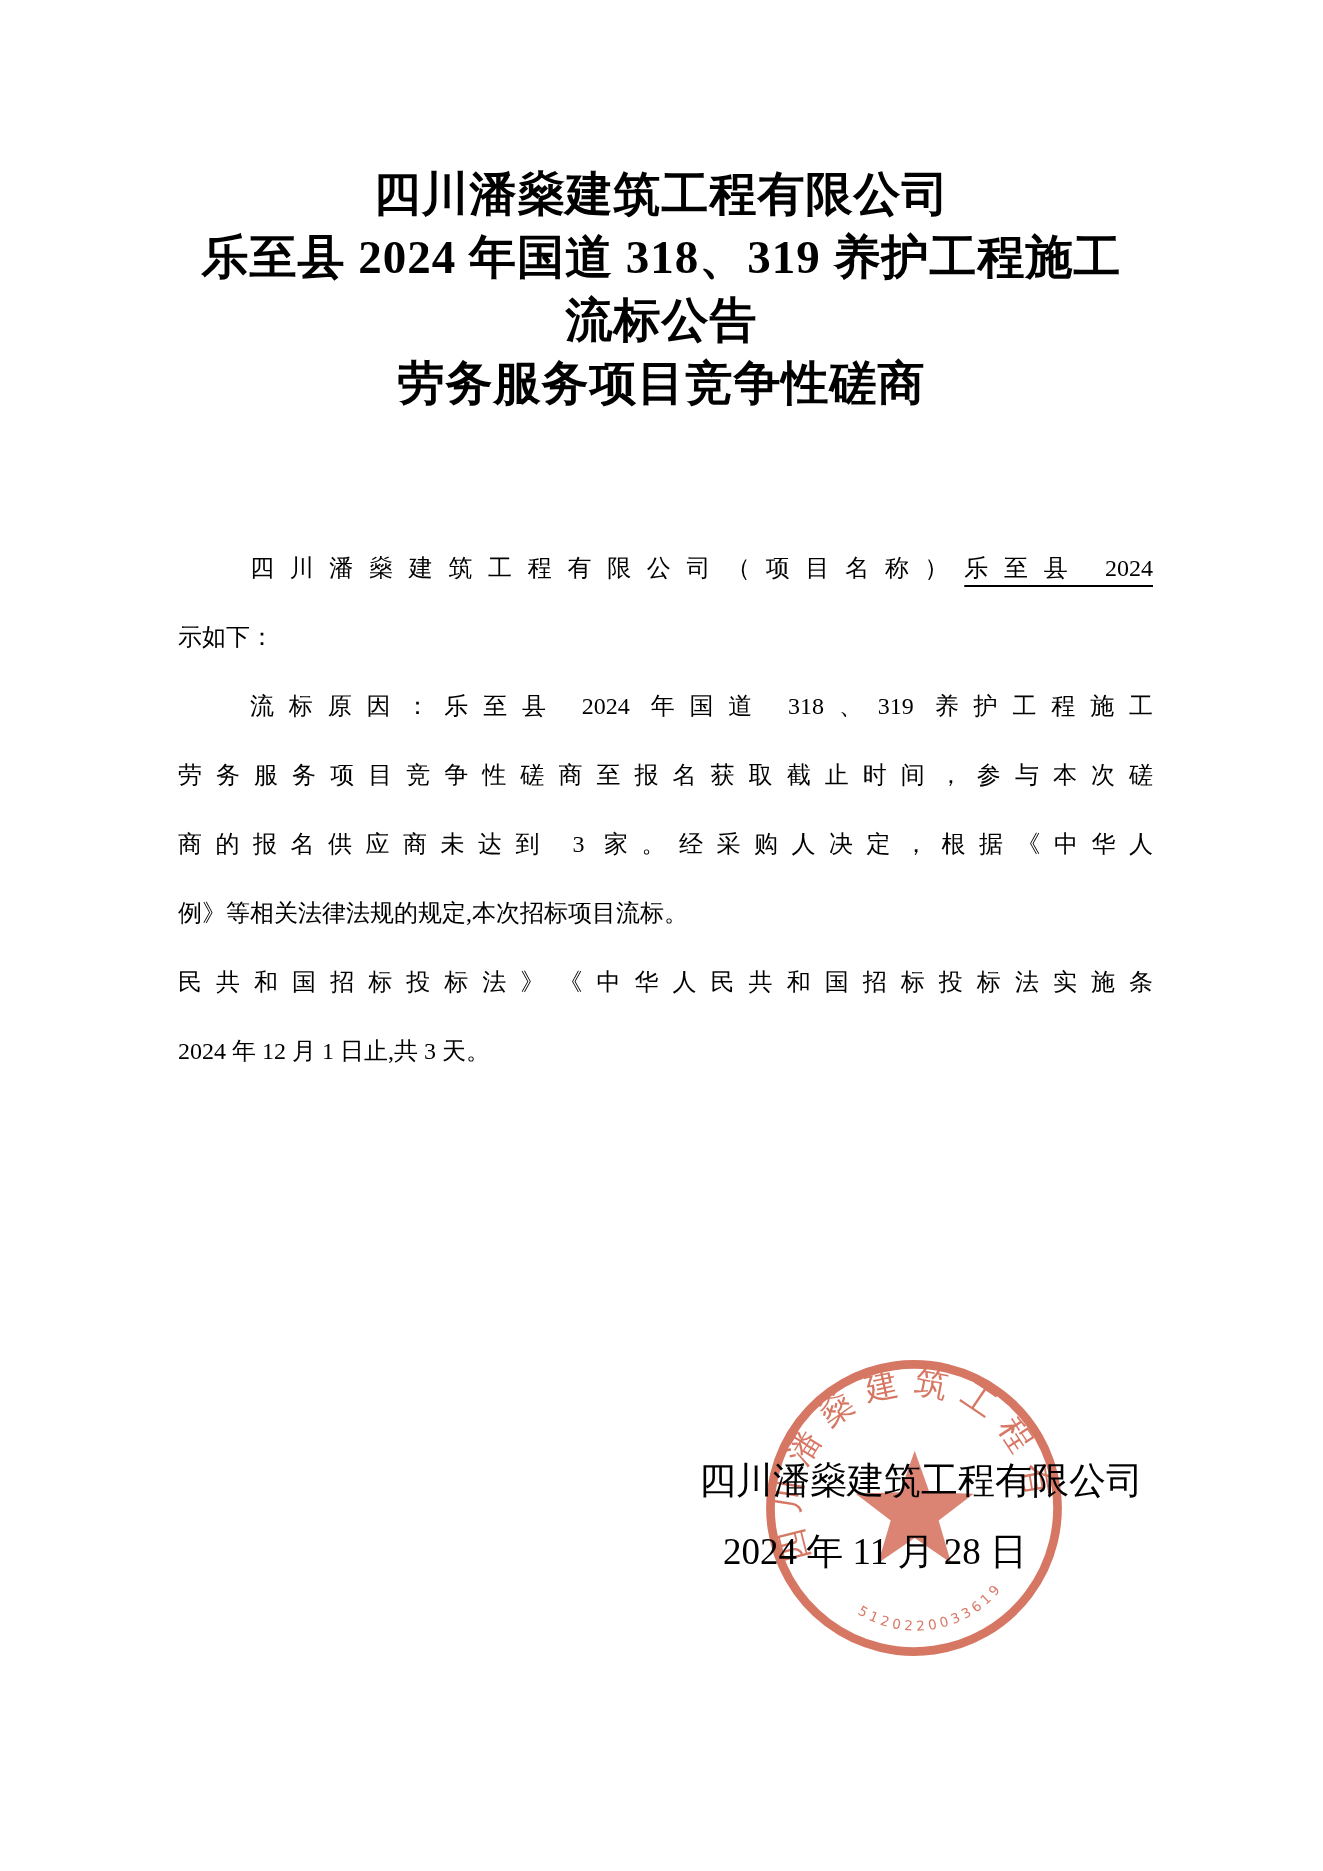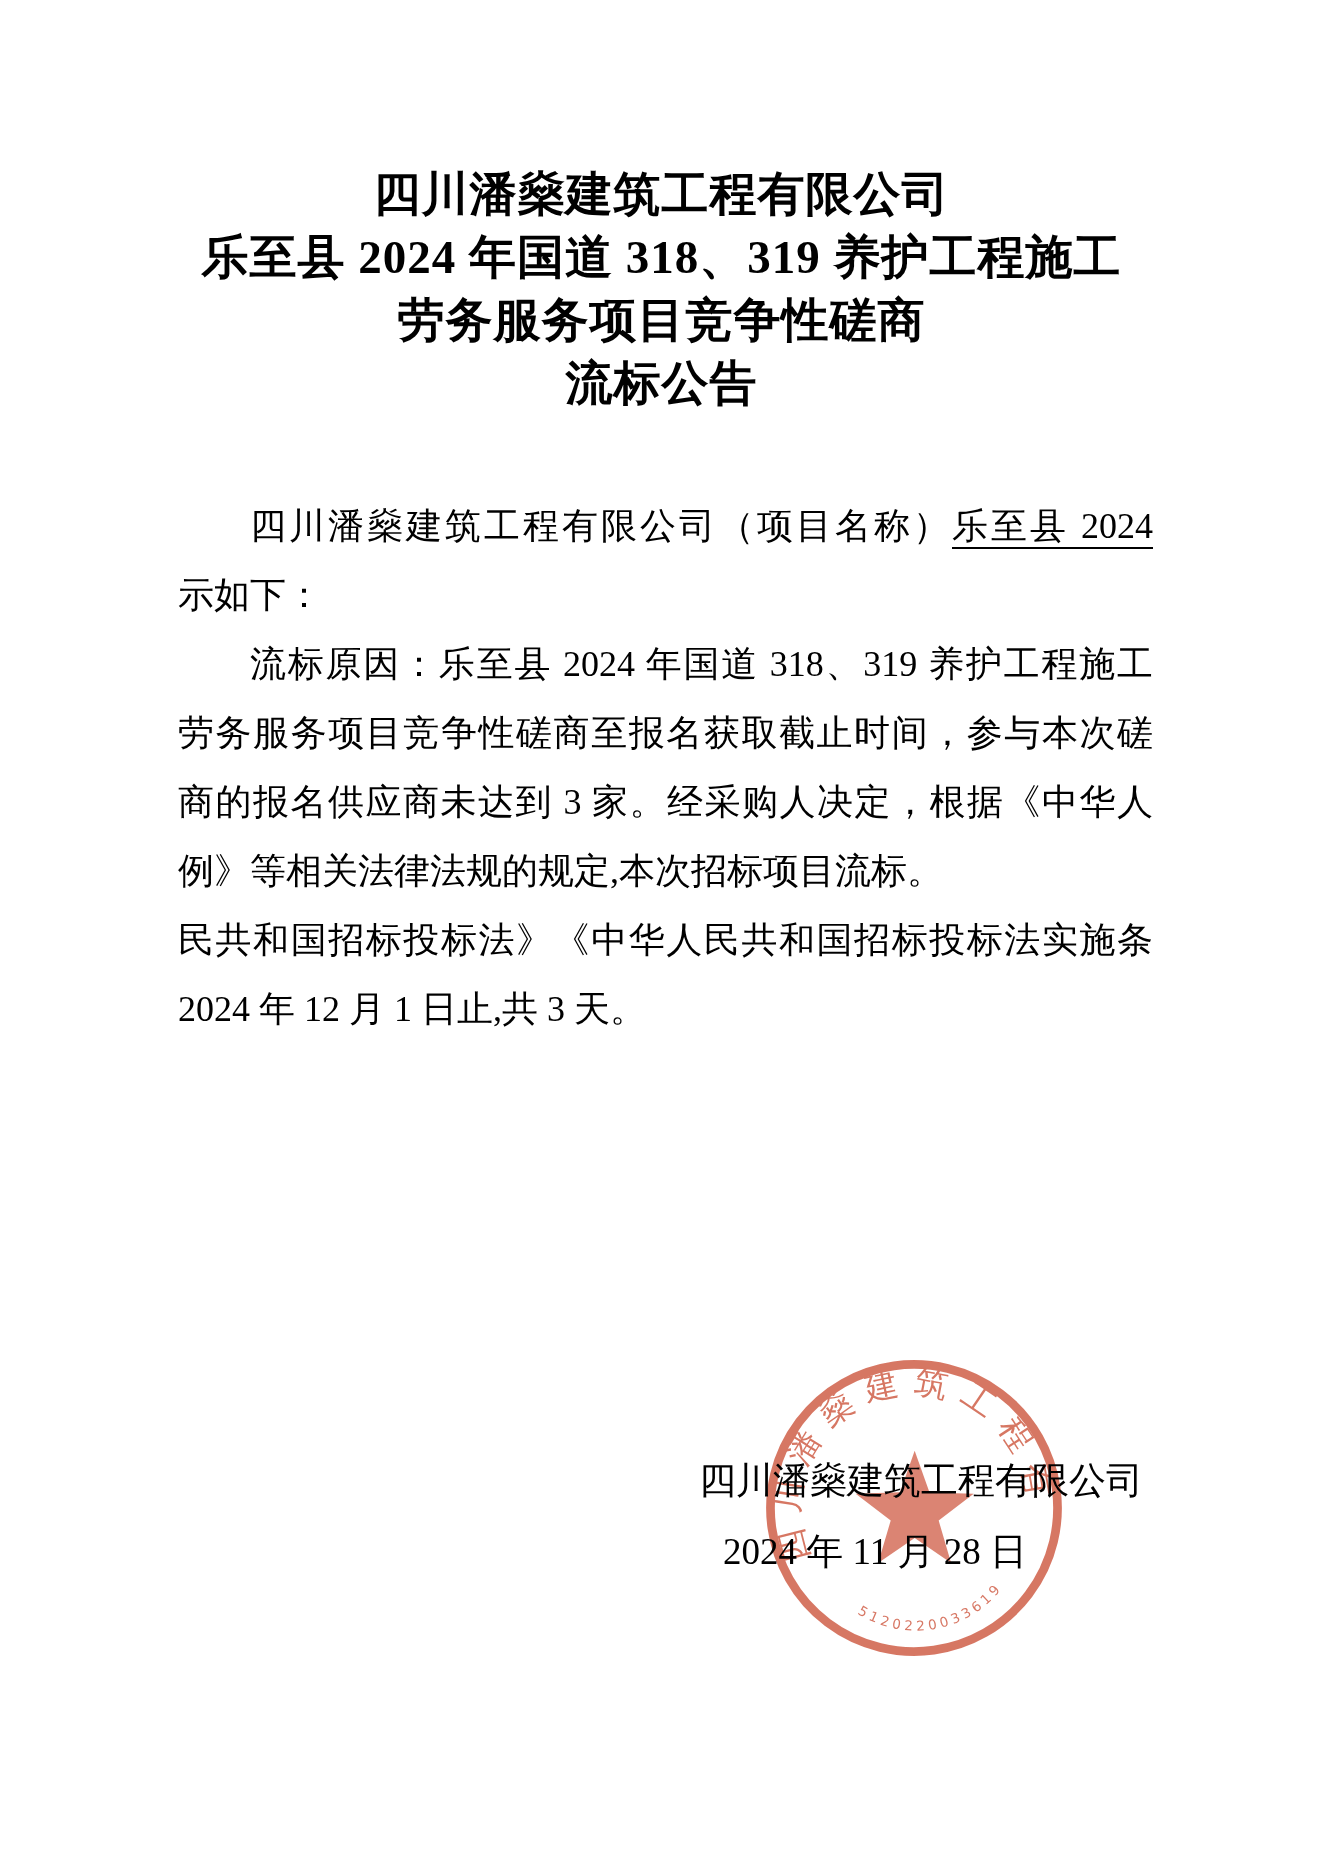--- a/index.html
+++ b/index.html
@@ -15,24 +15,24 @@
     position:absolute;
     top:163px;left:0;right:0;
     text-align:center;
     font-weight:bold;
     font-size:47px;
     line-height:63px;
     letter-spacing:1px;
   }
   .body-block{
     position:absolute;
-    top:492px;
+    top:534px;
     left:178px;
     width:975px;
-    font-size:36px;
+    font-size:24px;
   }
   .body-line{
     height:69px;
     line-height:69px;
     white-space:nowrap;
   }
   .body-line.fill{
     text-align:justify;
     text-align-last:justify;
     white-space:normal;
@@ -65,22 +65,22 @@
   }
 </style>
 </head>
 <body>
 
 <div class="page">
 
   <div class="title-block">
       <div class="title-line">四川潘燊建筑工程有限公司</div>
       <div class="title-line">乐至县 2024 年国道 318、319 养护工程施工</div>
+      <div class="title-line">流标公告</div>
       <div class="title-line">劳务服务项目竞争性磋商</div>
-      <div class="title-line">流标公告</div>
     </div>
 
   <div class="body-block">
       <div class="body-line indent fill"><span>四川潘燊建筑工程有限公司（项目名称）</span><span class="u">乐至县 2024</span></div>
       <div class="body-line"><span>示如下：</span></div>
       <div class="body-line indent fill"><span>流标原因：乐至县 2024 年国道 318、319 养护工程施工</span></div>
       <div class="body-line fill"><span>劳务服务项目竞争性磋商至报名获取截止时间，参与本次磋</span></div>
       <div class="body-line fill"><span>商的报名供应商未达到 3 家。经采购人决定，根据《中华人</span></div>
       <div class="body-line"><span>例》等相关法律法规的规定,本次招标项目流标。</span></div>
       <div class="body-line fill"><span>民共和国招标投标法》《中华人民共和国招标投标法实施条</span></div>

